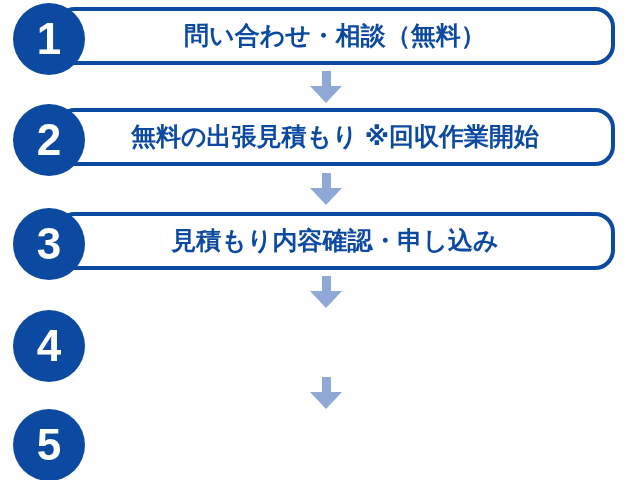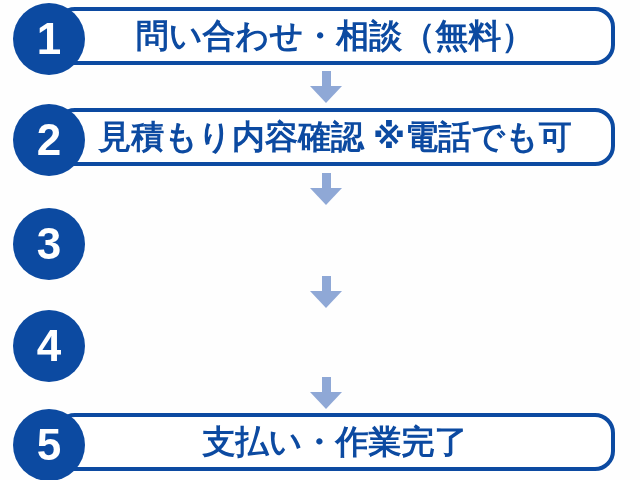--- a/index.html
+++ b/index.html
@@ -28,21 +28,21 @@
     height: 58px;
     background: var(--pill-fill);
     border: 4px solid var(--accent);
     border-radius: 20px;
     display: flex;
     align-items: center;
     justify-content: center;
   }
   .label {
     color: var(--accent);
-    font-size: 33px;
+    font-size: 25px;
     font-weight: 700;
     white-space: nowrap;
     line-height: 1;
     padding-bottom: 2px;
   }
   .badge {
     position: absolute;
     left: 13px;
     top: -4px;
     width: 72px;
@@ -87,53 +87,53 @@
       <span>1</span>
     </div>
   </div>
   <div class="arrow arrow-1">
     <div class="stem"></div>
     <div class="head"></div>
   </div>
 
   <div class="step step-2">
     <div class="pill">
-      <span class="label">見積もり内容確認 ※電話でも可</span>
+      <span class="label">無料の出張見積もり ※回収作業開始</span>
     </div>
     <div class="badge">
       <span>2</span>
     </div>
   </div>
   <div class="arrow arrow-2">
     <div class="stem"></div>
     <div class="head"></div>
   </div>
 
   <div class="step step-3">
+    <div class="pill">
+      <span class="label">見積もり内容確認・申し込み</span>
+    </div>
     <div class="badge">
       <span>3</span>
     </div>
   </div>
   <div class="arrow arrow-3">
     <div class="stem"></div>
     <div class="head"></div>
   </div>
 
   <div class="step step-4">
     <div class="badge">
       <span>4</span>
     </div>
   </div>
   <div class="arrow arrow-4">
     <div class="stem"></div>
     <div class="head"></div>
   </div>
 
   <div class="step step-5">
-    <div class="pill">
-      <span class="label">支払い・作業完了</span>
-    </div>
     <div class="badge">
       <span>5</span>
     </div>
   </div>
 
 </div>
 
 </body></html>

